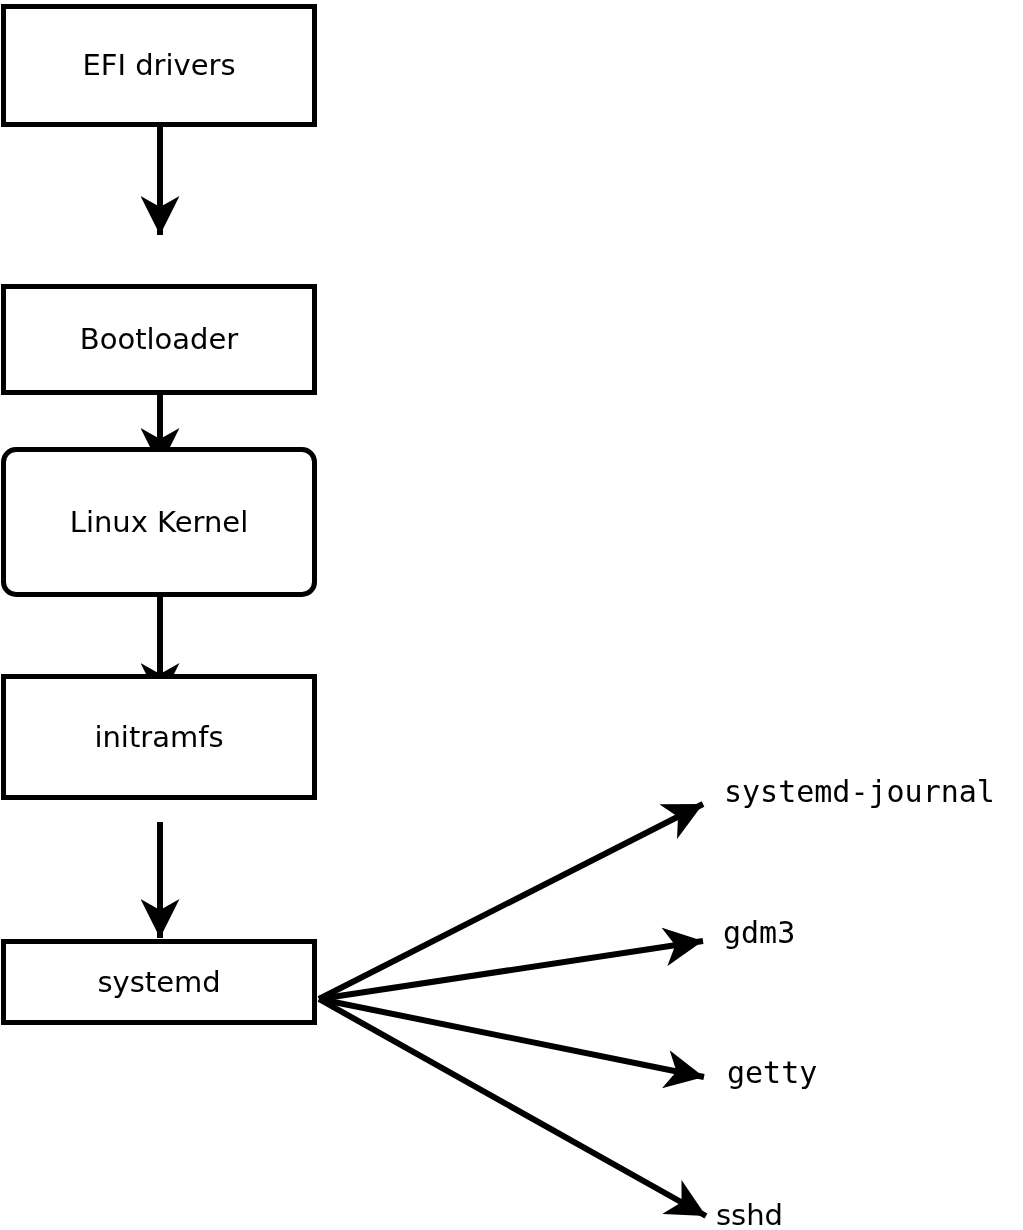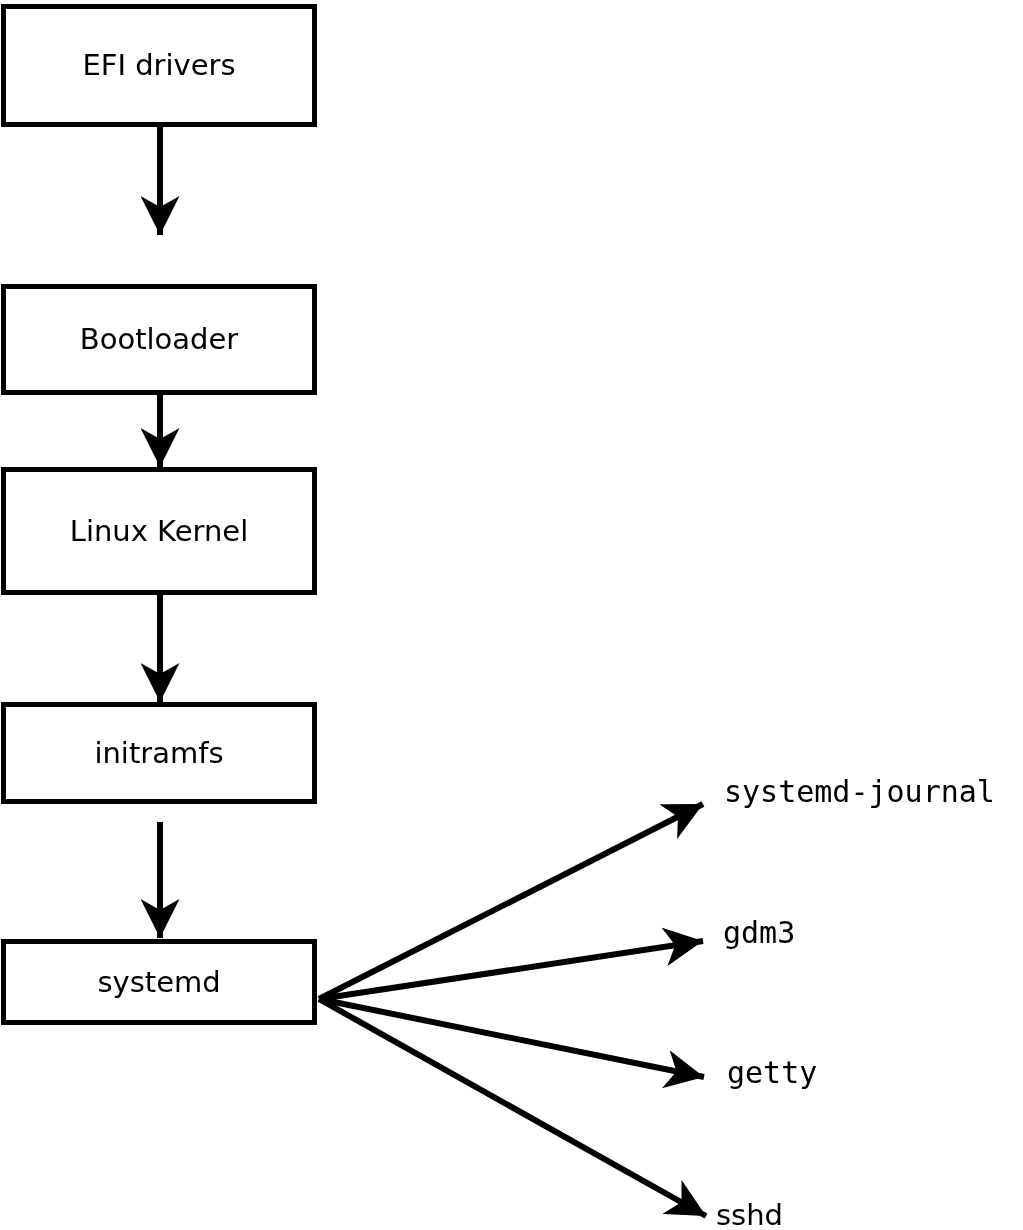--- a/index.html
+++ b/index.html
@@ -33,22 +33,22 @@
     background: var(--box_fill, #ffffff);
     display: flex;
     align-items: center;
     justify-content: center;
     font-size: 29px;
     line-height: 1.2;
     color: var(--ink, #000000);
   }
   .node-1 { top: 4px;   height: 123px; }
   .node-2 { top: 236px; height: 111px; margin-top: 48px; }
-  .node-3 { top: 467px; height: 128px; }
-  .node-4 { top: 702px; height: 102px; justify-content: center; }
+  .node-3 { top: 447px; height: 150px; border-radius: 15px; }
+  .node-4 { top: 674px; height: 126px; justify-content: center; }
   .node-5 { top: 939px; height: 86px; }
   .annotation {
     position: absolute;
     left: 561px;
     top: 163px;
     font-size: 30px;
     line-height: 36px;
     white-space: nowrap;
     color: var(--ink, #000000);
   }

